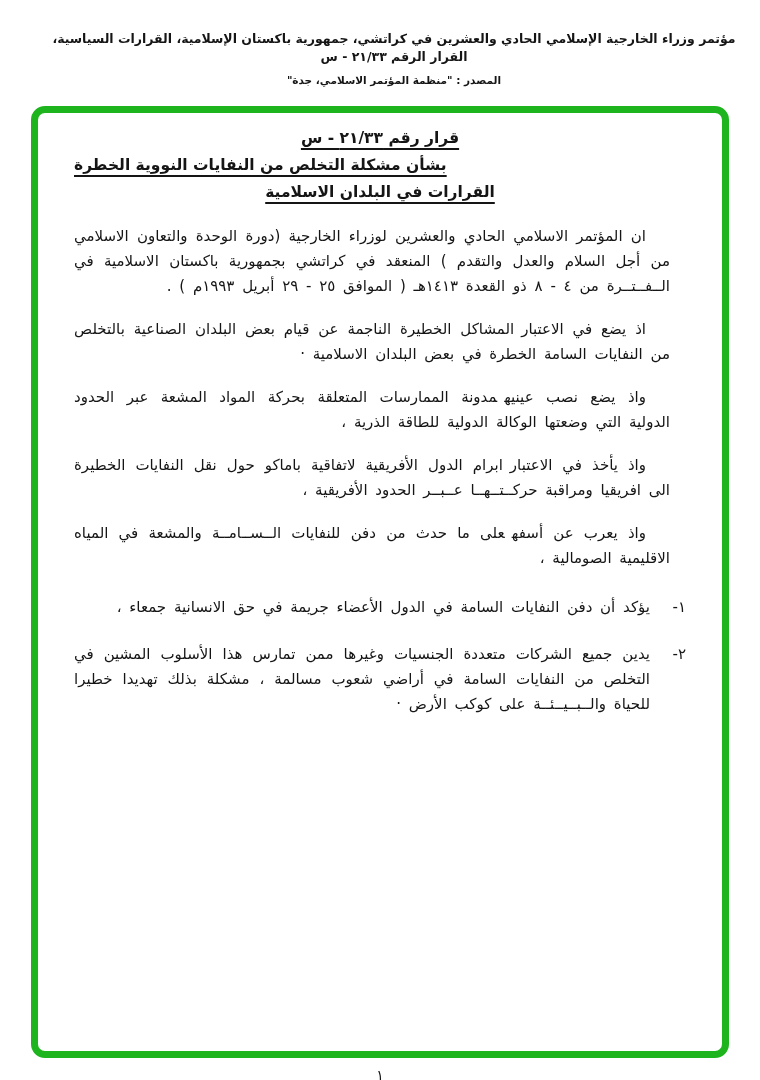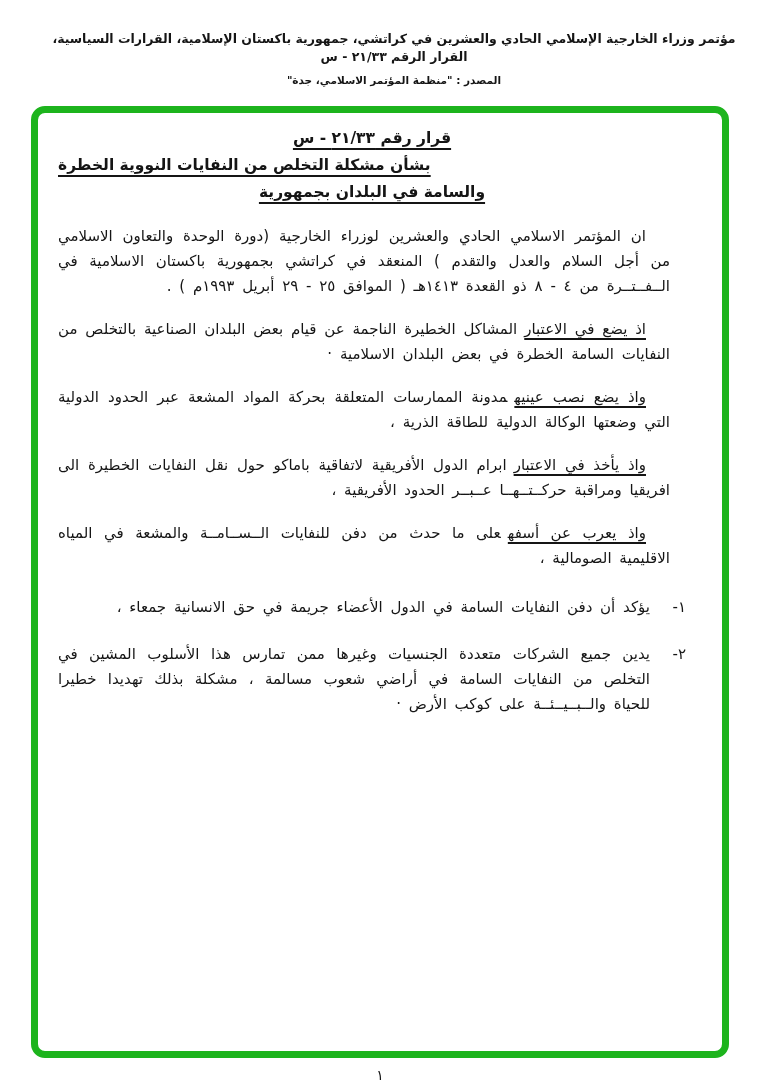--- a/index.html
+++ b/index.html
@@ -30,21 +30,21 @@
     font-size: 10.5px;
     margin-top: 8px;
   }
   .frame {
     box-sizing: border-box;
     width: 698px;
     height: 952px;
     margin: 20px auto 0 auto;
     border: 7px solid #1db41d;
     border-radius: 14px;
-    padding: 12px 36px 0 20px;
+    padding: 12px 36px 0 36px;
     direction: rtl;
     overflow: hidden;
   }
   .title-block {
     text-align: center;
     font-weight: bold;
     font-size: 15.5px;
     line-height: 27px;
   }
   .title-block .t-line {
@@ -56,21 +56,20 @@
   .para {
     font-size: 15px;
     line-height: 25px;
     text-align: justify;
     text-align-last: right;
     word-spacing: 3px;
     margin: 18px 16px 0 0;
     text-indent: 24px;
   }
   .lead {
-    text-decoration: underline;
     text-underline-offset: 4px;
     text-decoration-thickness: 1.5px;
     margin-left: 7px;
   }
   .items { margin-top: 24px; }
   .item {
     display: flex;
     font-size: 15px;
     line-height: 25px;
     margin-top: 22px;
@@ -100,21 +99,21 @@
   <div class="doc-header">
     <div class="header-line">مؤتمر وزراء الخارجية الإسلامي الحادي والعشرين في كراتشي، جمهورية باكستان الإسلامية، القرارات السياسية، القرار الرقم ٢١/٣٣ - س</div>
     <div class="source-line">المصدر : "منظمة المؤتمر الاسلامي، جدة"</div>
   </div>
 
   <div class="frame">
 
     <div class="title-block">
       <div class="t-line">قرار رقم ٢١/٣٣ - س</div>
       <div class="t-line t2">بشأن مشكلة التخلص من النفايات النووية الخطرة</div>
-      <div class="t-line">والسامة في البلدان بجمهورية</div>
+      <div class="t-line">القرارات في البلدان الاسلامية</div>
     </div>
 
     <p class="para"><span>ان المؤتمر الاسلامي الحادي والعشرين لوزراء الخارجية (دورة الوحدة والتعاون الاسلامي من أجل السلام والعدل والتقدم ) المنعقد في كراتشي بجمهورية باكستان الاسلامية في الــفــتــرة من ٤ - ٨ ذو القعدة ١٤١٣هـ ( الموافق ٢٥ - ٢٩ أبريل ١٩٩٣م ) .</span></p>
 
     <p class="para"><span class="lead">اذ يضع في الاعتبار</span><span>المشاكل الخطيرة الناجمة عن قيام بعض البلدان الصناعية بالتخلص من النفايات السامة الخطرة في بعض البلدان الاسلامية ·</span></p>
 
 
     <p class="para"><span class="lead">واذ يضع نصب عينيه</span><span>مدونة الممارسات المتعلقة بحركة المواد المشعة عبر الحدود الدولية التي وضعتها الوكالة الدولية للطاقة الذرية ،</span></p>
 
     <p class="para"><span class="lead">واذ يأخذ في الاعتبار</span><span>ابرام الدول الأفريقية لاتفاقية باماكو حول نقل النفايات الخطيرة الى افريقيا ومراقبة حركــتــهــا عــبــر الحدود الأفريقية ،</span></p>

